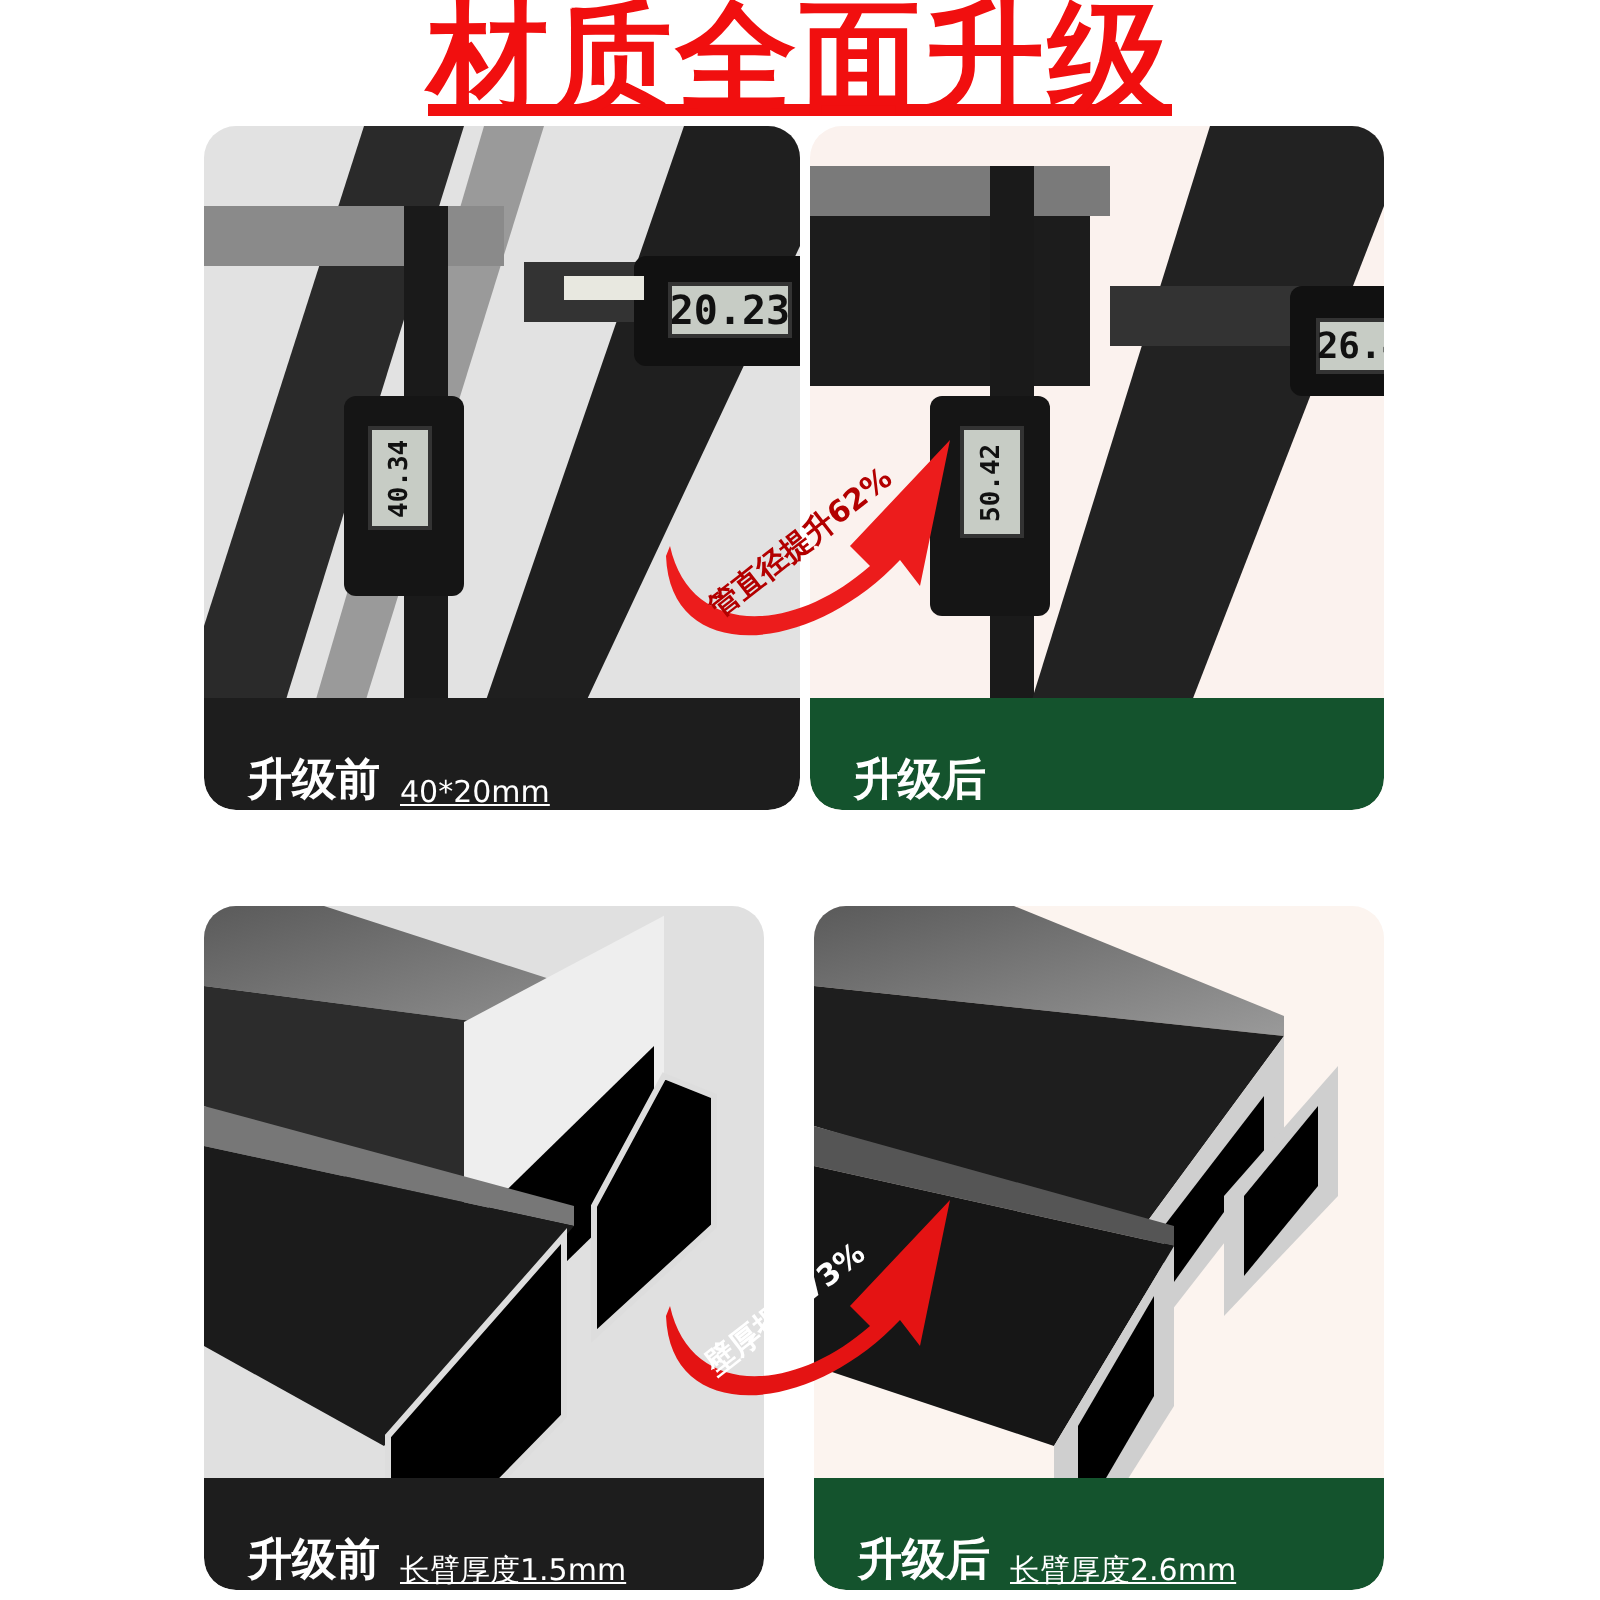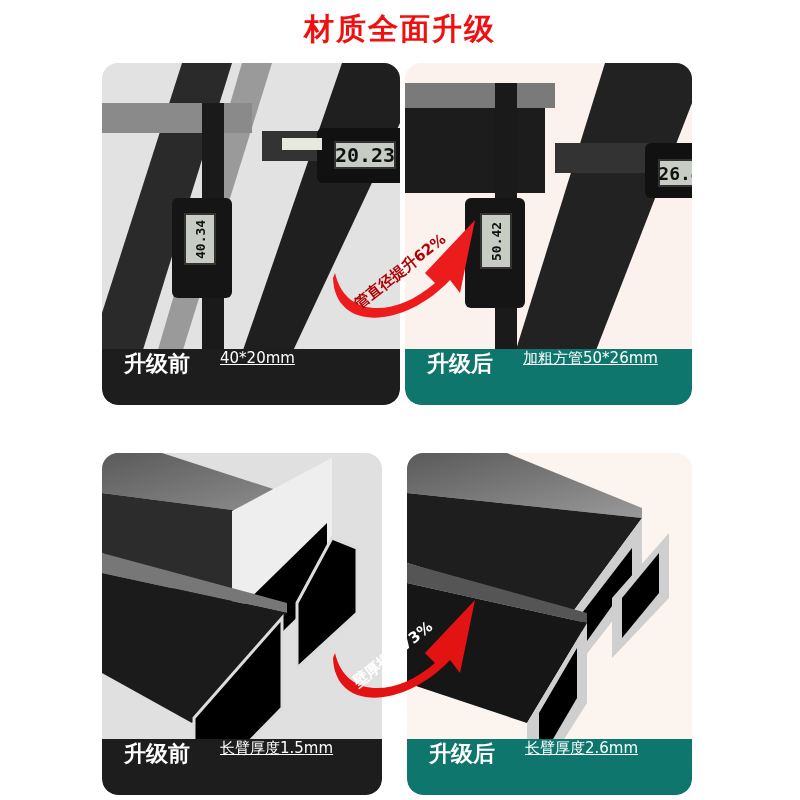--- a/index.html
+++ b/index.html
@@ -1,26 +1,26 @@
 <!DOCTYPE html>
 <html><head>
 <meta charset="utf-8">
 <style>
   html,body{margin:0;padding:0;background:#ffffff;}
   body{width:800px;height:800px;position:relative;overflow:hidden;font-family:"DejaVu Sans","Liberation Sans",sans-serif;}
-  .title{position:absolute;left:0;top:2px;width:800px;text-align:center;color:#f10f0f;font-size:30px;font-weight:bold;letter-spacing:2px;line-height:54px;}
+  .title{position:absolute;left:0;top:2px;width:800px;text-align:center;color:#f10f0f;font-size:60px;font-weight:bold;letter-spacing:2px;line-height:54px;text-decoration:underline;}
   .panel{position:absolute;border-radius:16px;overflow:hidden;}
   .panel .scene{position:absolute;left:0;top:0;right:0;bottom:0;}
   .p-tl{left:102px;top:63px;width:298px;height:342px;background:#e2e2e2;}
   .p-tr{left:405px;top:63px;width:287px;height:342px;background:#fbf2ee;}
   .p-bl{left:102px;top:453px;width:280px;height:342px;background:#e0e0e0;}
   .p-br{left:407px;top:453px;width:285px;height:342px;background:#fcf4ef;}
-  .caption{position:absolute;left:0;right:0;bottom:0;height:56px;display:flex;align-items:flex-start;color:#fff;border-radius:0 0 16px 16px;gap:20px;}
+  .caption{position:absolute;left:0;right:0;bottom:0;height:56px;display:flex;align-items:flex-end;color:#fff;border-radius:0 0 16px 16px;}
   .caption.dark{background:#1d1d1d;}
-  .caption.red{background:#0f766e;}
+  .caption.red{background:#14532d;}
   .caption .big{font-size:22px;font-weight:bold;margin-left:22px;margin-right:10px;}
   .caption .small{font-size:15px;text-decoration:underline;}
   .arrow{position:absolute;}
   .arrow-label{position:absolute;color:#fff;font-weight:bold;font-size:15px;white-space:nowrap;}
   .lcd{position:absolute;background:#c7ccc5;border:2px solid #333;color:#111;font-family:"DejaVu Sans Mono",monospace;font-weight:bold;display:flex;align-items:center;justify-content:center;}
 </style>
 </head>
 <body>
 
 <div class="title">材质全面升级</div>
@@ -52,21 +52,20 @@
     <rect x="90" y="20" width="22" height="270" fill="#1a1a1a"></rect>
     <polygon points="200,0 287,0 287,40 190,290 110,290" fill="#222"></polygon>
     <rect x="150" y="80" width="140" height="30" fill="#333"></rect>
     <rect x="240" y="80" width="60" height="55" rx="6" fill="#111"></rect>
     <rect x="60" y="135" width="60" height="110" rx="6" fill="#151515"></rect>
   </svg>
   <div class="lcd" style="left:253px;top:96px;width:40px;height:24px;font-size:18px;">26.4</div>
   <div class="lcd" style="left:75px;top:150px;width:28px;height:52px;font-size:13px;writing-mode:vertical-rl;transform:rotate(180deg);">50.42</div>
   <div class="caption red">
     <span class="big">升级后</span>
-    <span class="small">加粗方管50*26mm</span>
   </div>
 </div>
 
 <div class="panel p-bl">
   <svg class="scene" width="280" height="342" viewBox="0 0 280 342">
     <defs>
       <linearGradient id="gtop" x1="0" y1="0" x2="1" y2="1">
           <stop offset="0" stop-color="#5a5a5a"></stop>
           <stop offset="1" stop-color="#9a9a9a"></stop>
         </linearGradient>

